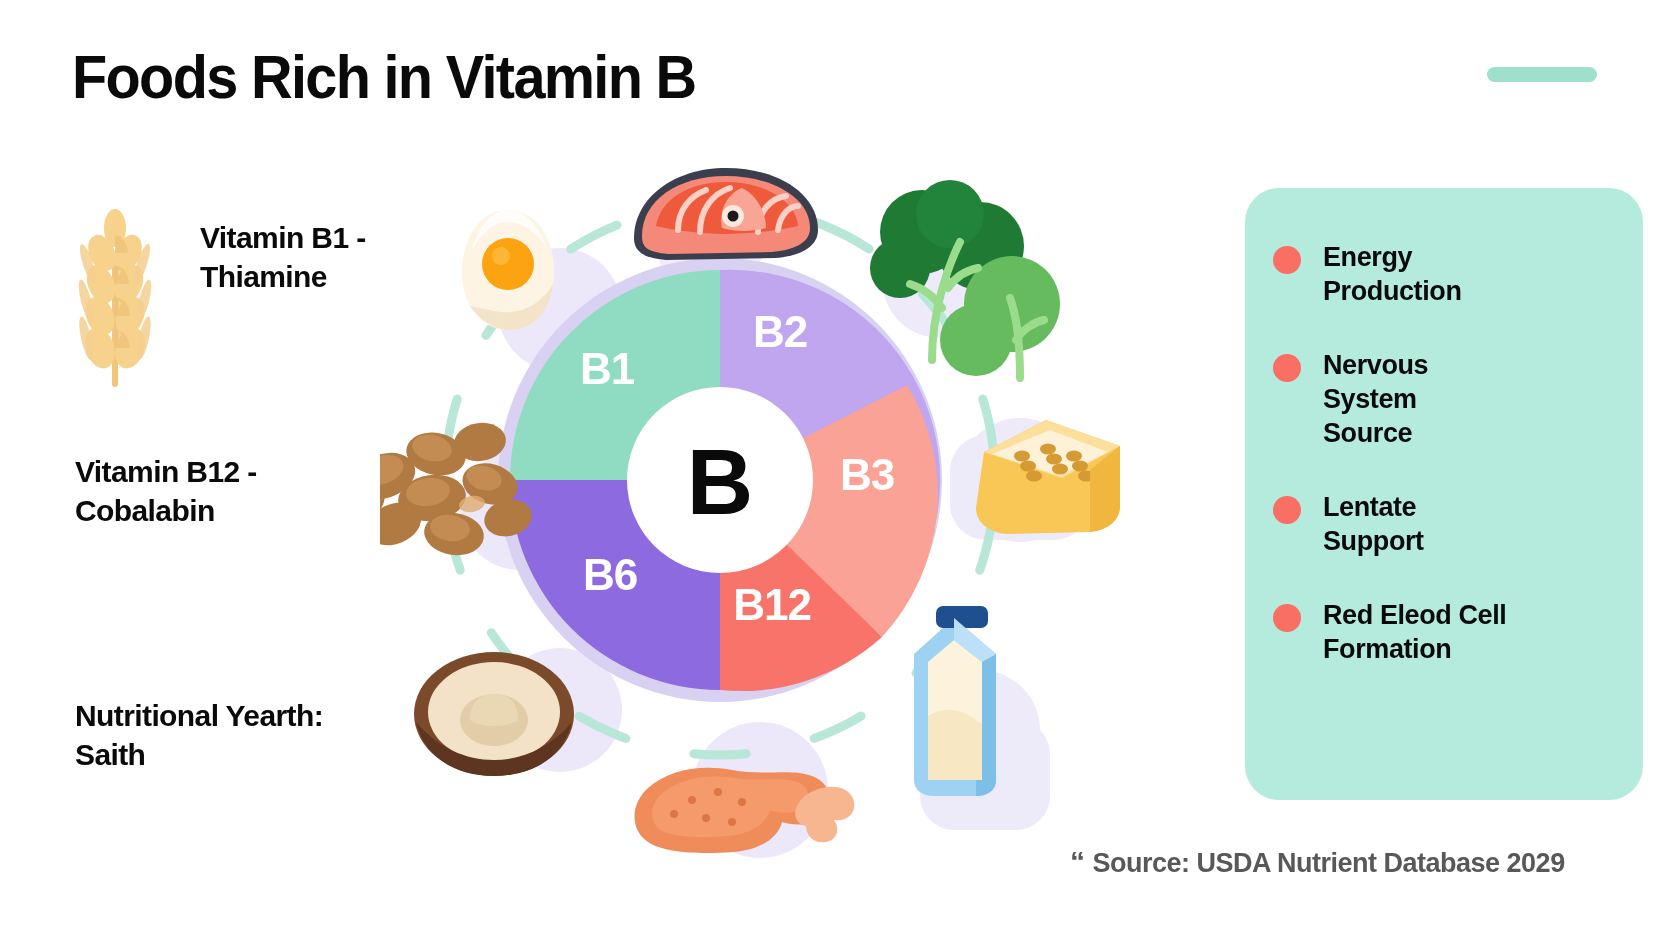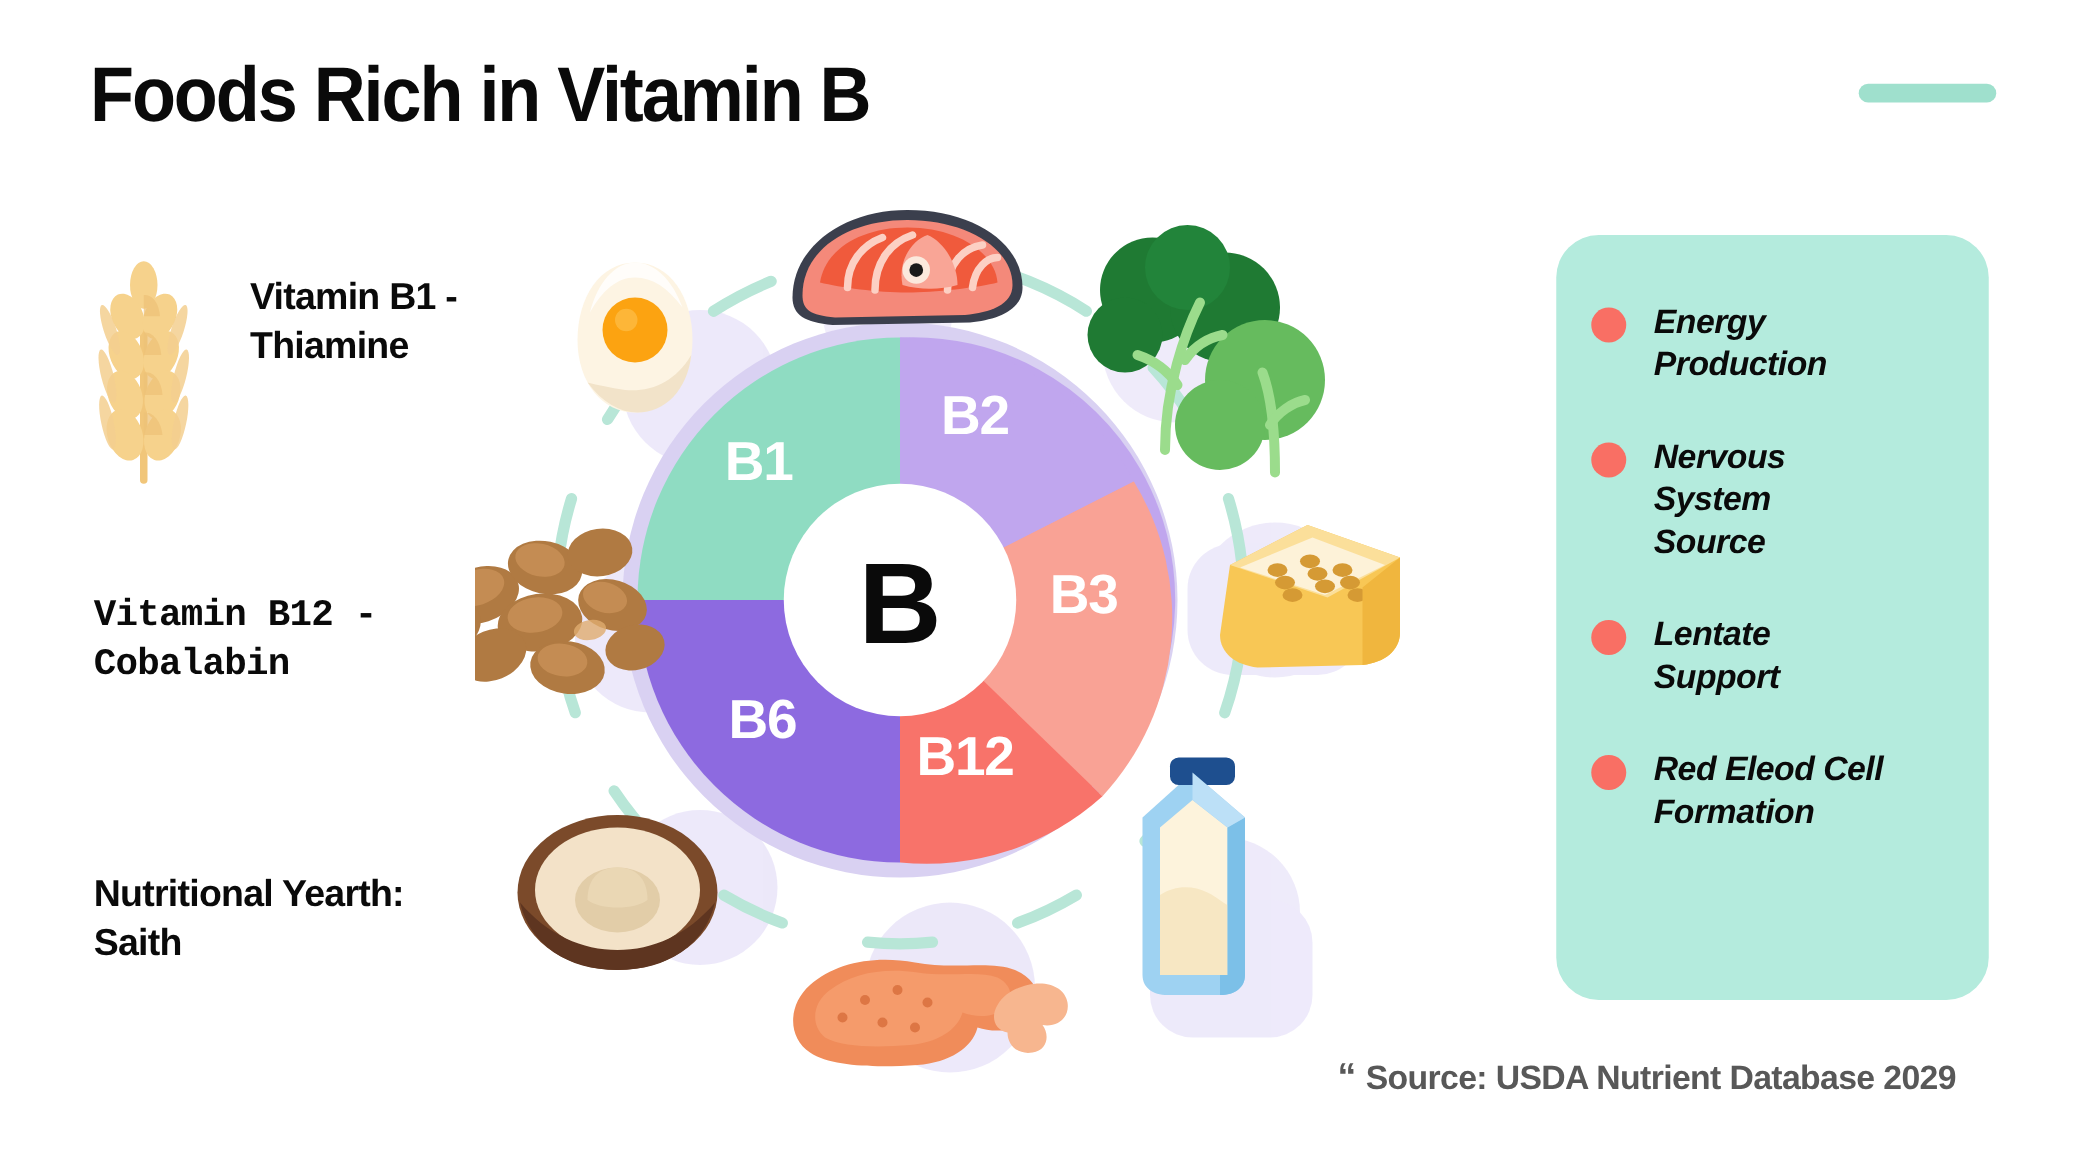--- a/index.html
+++ b/index.html
@@ -51,21 +51,21 @@
   .nutrient-label {
     font-size: 30px;
     font-weight: bold;
     color: #0a0a0a;
     line-height: 1.3;
     letter-spacing: -0.6px;
     white-space: pre-line;
   }
   #nutrient-b1 { left: 78px; top: 200px; }
   #nutrient-b1 .nutrient-label { margin-left: 48px; margin-top: 18px; }
-  #nutrient-b12 { left: 75px; top: 474px; font-family: Liberation Mono, monospace; }
+  #nutrient-b12 { left: 75px; top: 452px; }
   #nutrient-yeast { left: 75px; top: 696px; }
 
   
   .wheat-icon { width: 74px; height: 190px; flex: none; }
 
   
   #donut-wrap {
     position: absolute;
     left: 380px;
     top: 150px;
@@ -85,27 +85,26 @@
     font-size: 92px;
     font-weight: bold;
     fill: #0a0a0a;
   }
 
   
   #benefits-panel {
     position: absolute;
     left: 1245px;
     top: 188px;
-    width: 346px;
+    width: 398px;
     height: 612px;
     background: #b4ebdd;
     border-radius: 34px;
     padding: 52px 36px 0 28px;
     box-sizing: border-box;
-    font-style: italic;
   }
   .benefit-item {
     display: flex;
     align-items: flex-start;
     margin-bottom: 40px;
   }
   .benefit-dot {
     width: 28px;
     height: 28px;
     border-radius: 50%;

